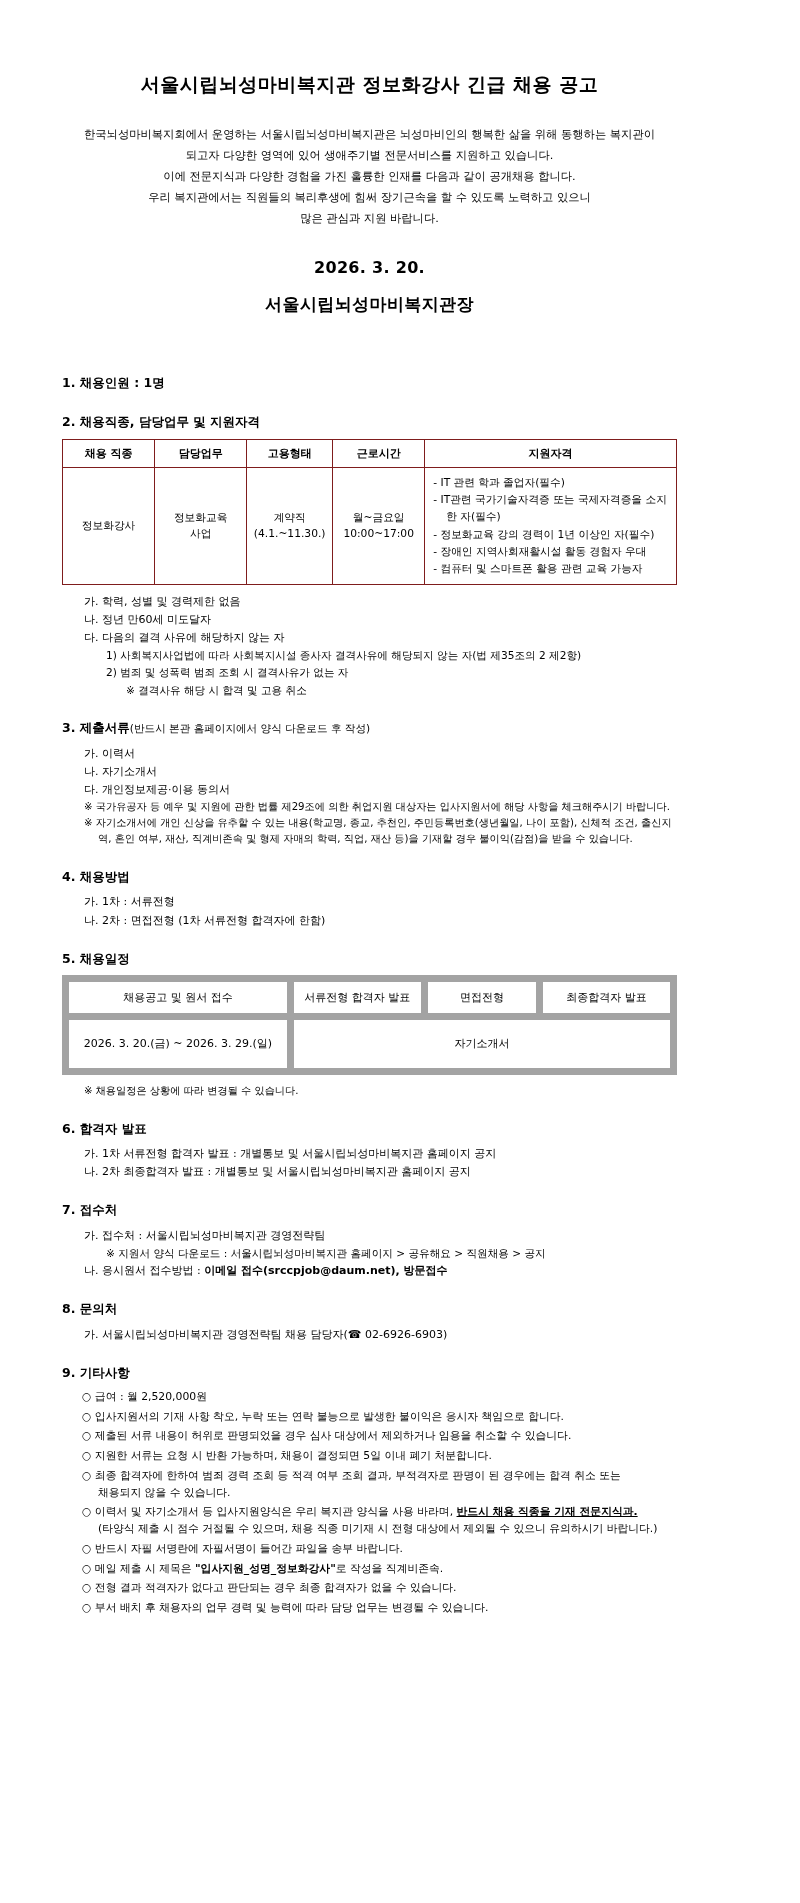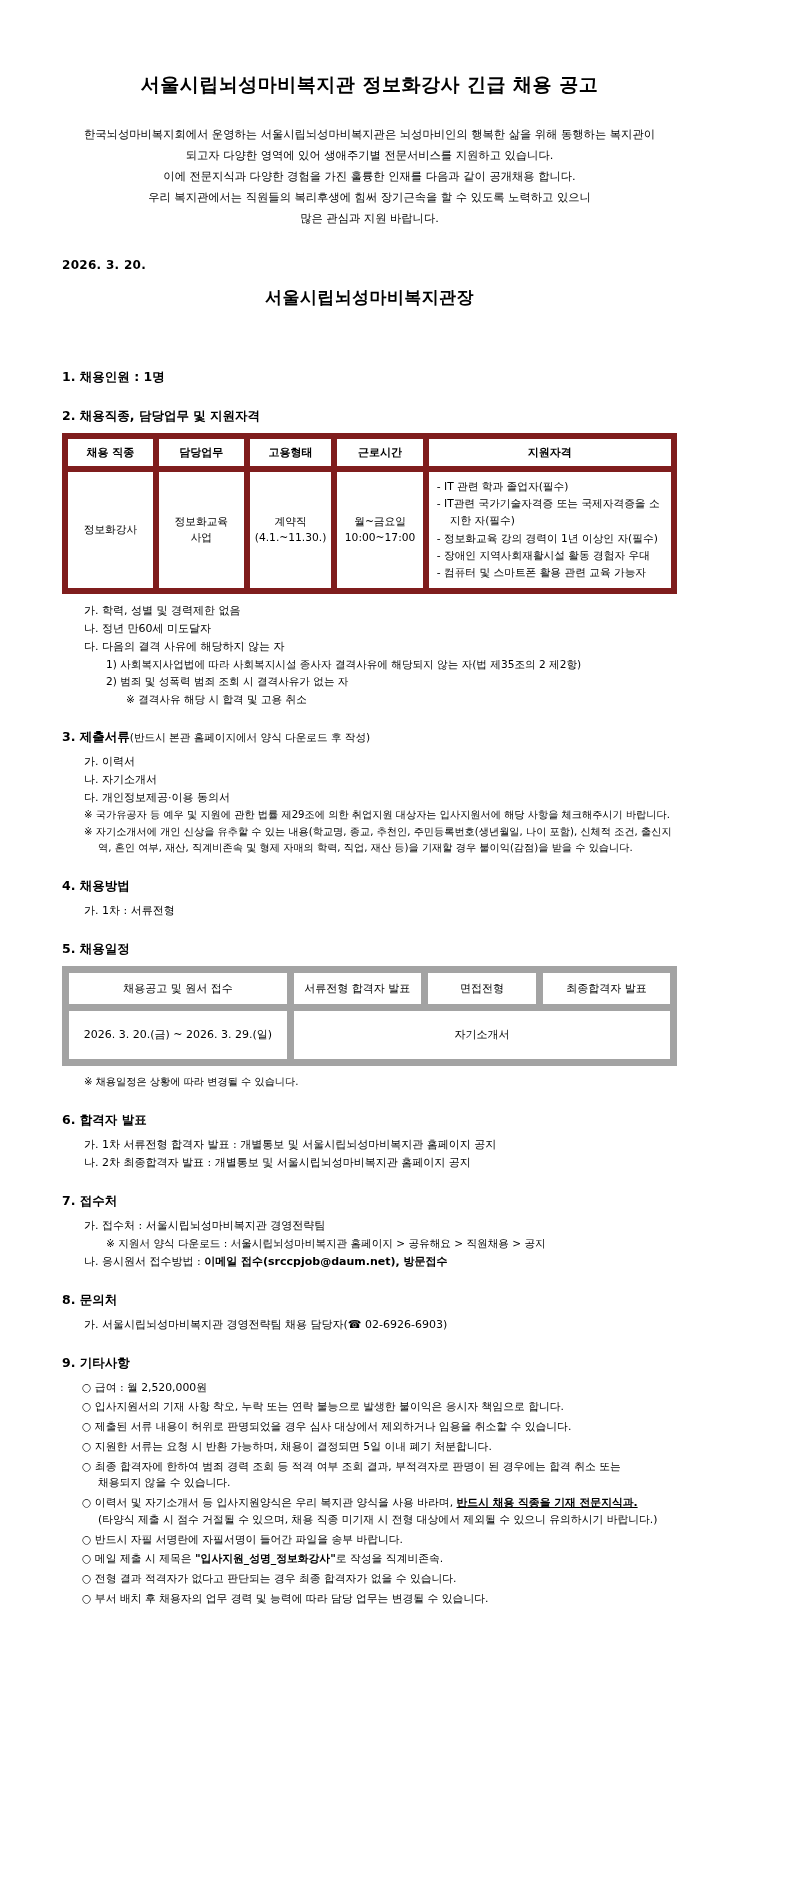--- a/index.html
+++ b/index.html
@@ -34,21 +34,22 @@
   .intro {
     text-align: center;
     font-size: 11.3px;
     line-height: 1.85;
     margin: 0 auto 26px auto;
     width: 600px;
   }
   .intro p { margin: 0; }
 
   .date-line {
-    font-size: 12px;
+    text-align: center;
+    font-size: 16px;
     font-weight: bold;
     margin: 22px 0 10px 0;
     letter-spacing: 0.3px;
   }
   .org-line {
     text-align: center;
     font-size: 17px;
     font-weight: bold;
     margin: 0 0 56px 0;
     letter-spacing: 0.4px;
@@ -110,21 +111,21 @@
   .underline { text-decoration: underline; }
 
   
   table {
     border-collapse: collapse;
     width: 100%;
     margin: 4px 0 8px 0;
     font-size: 10.7px;
   }
   table.job th, table.job td {
-    border: 6px solid #7f1d1d;
+    border: 1px solid #7f1d1d;
     padding: 4px 5px;
     vertical-align: middle;
   }
   table.job th {
     text-align: center;
     font-weight: bold;
     font-size: 11px;
     padding: 5px 4px;
   }
   table.job td.ctr {
@@ -231,20 +232,21 @@
     <div class="lvl1">가. 이력서</div>
     <div class="lvl1">나. 자기소개서</div>
     <div class="lvl1">다. 개인정보제공·이용 동의서</div>
     <div class="note hang">※ 국가유공자 등 예우 및 지원에 관한 법률 제29조에 의한 취업지원 대상자는 입사지원서에 해당 사항을 체크해주시기 바랍니다.</div>
     <div class="note hang">※ 자기소개서에 개인 신상을 유추할 수 있는 내용(학교명, 종교, 추천인, 주민등록번호(생년월일, 나이 포함), 신체적 조건, 출신지역, 혼인 여부, 재산, 직계비존속 및 형제 자매의 학력, 직업, 재산 등)을 기재할 경우 불이익(감점)을 받을 수 있습니다.</div>
   </div>
 
   <div class="section">
     <div class="sec-head">4. 채용방법</div>
     <div class="lvl1">가. 1차 : 서류전형</div>
+    <div class="lvl1">나. 2차 : 면접전형 (1차 서류전형 합격자에 한함)</div>
   </div>
 
   <div class="section">
     <div class="sec-head">5. 채용일정</div>
     <table class="sched">
       <thead>
         <tr>
           <th style="width:37%">채용공고 및 원서 접수</th>
           <th style="width:22%">서류전형 합격자 발표</th>
           <th style="width:19%">면접전형</th>

